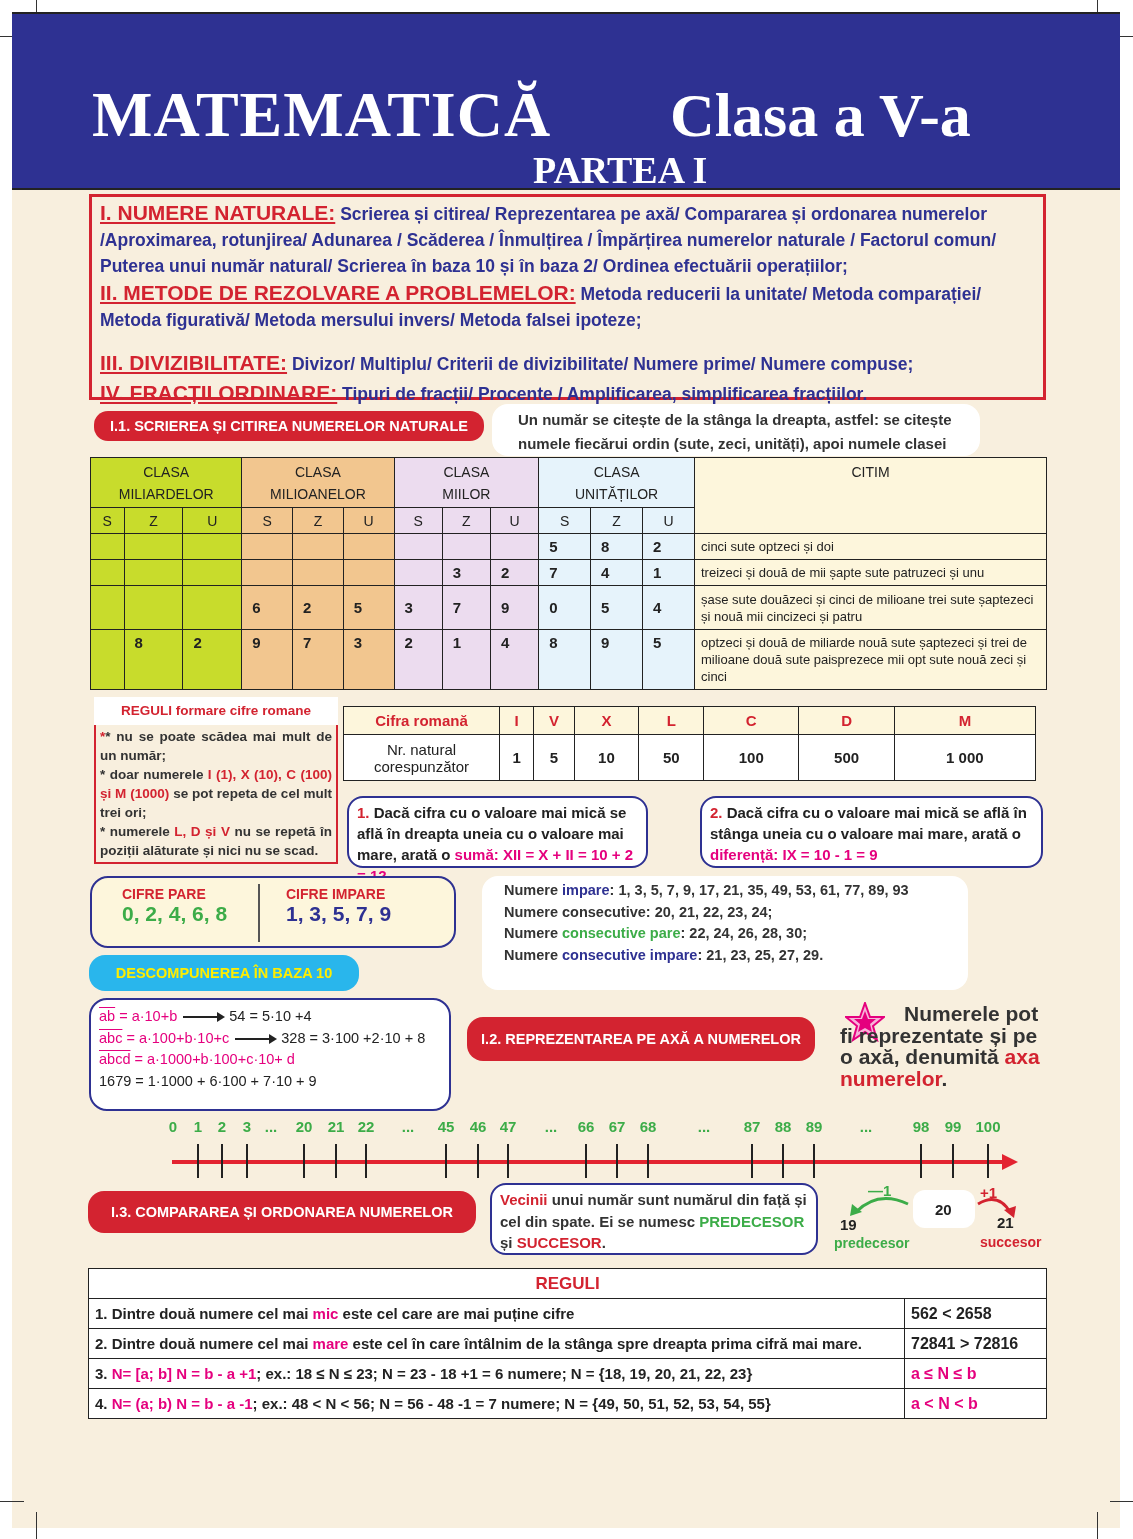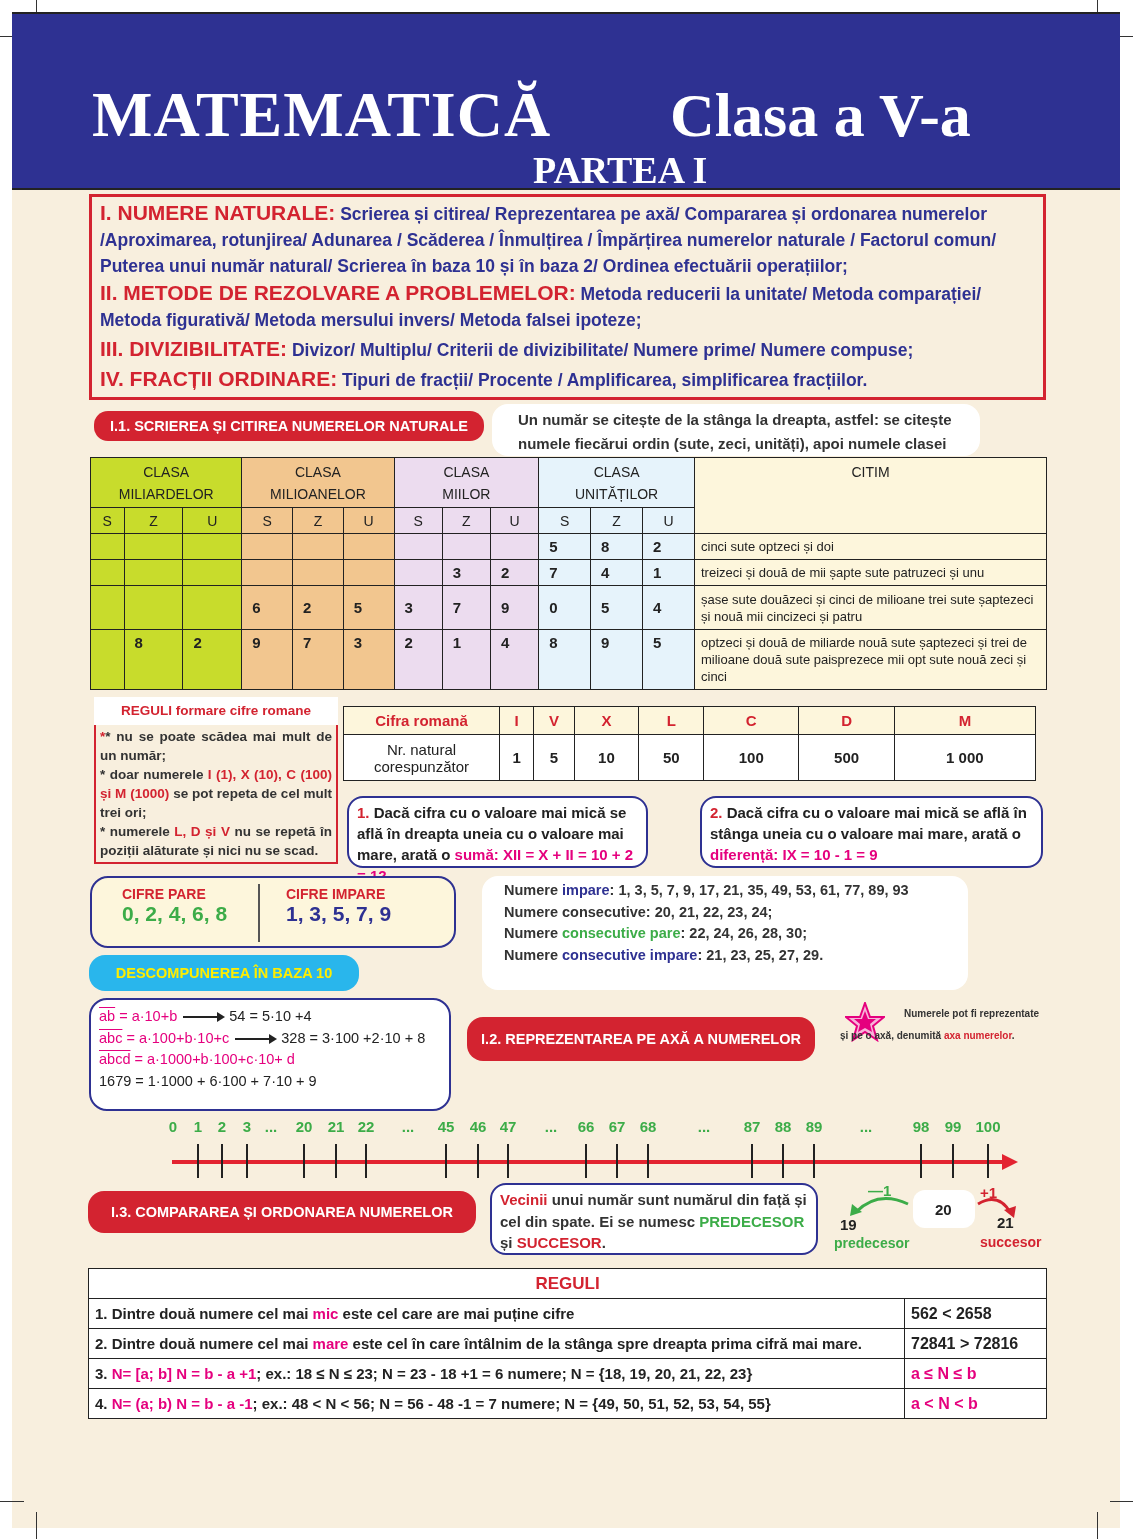--- a/index.html
+++ b/index.html
@@ -4,21 +4,21 @@
 <style>
   * { box-sizing: border-box; margin: 0; padding: 0; }
   body { width: 1133px; height: 1539px; background: #ffffff; font-family: "Liberation Sans", sans-serif; position: relative; overflow: hidden; color: #222; }
   .page { position: absolute; left: 12px; top: 12px; width: 1108px; height: 1516px; background: #f8efde; }
   .crop { position: absolute; background: #333; }
   .header { position: absolute; left: 12px; top: 12px; width: 1108px; height: 178px; background: #2e3192; border-top: 2px solid #222; border-bottom: 2px solid #222; }
   .title-main { position: absolute; left: 92px; top: 78px; font-family: "Liberation Serif", serif; font-weight: bold; font-size: 64px; color: #fff; letter-spacing: 1px; text-align: center; }
   .title-class { position: absolute; left: 670px; top: 80px; font-family: "Liberation Serif", serif; font-weight: bold; font-size: 62px; color: #fff; }
   .title-part { position: absolute; left: 533px; top: 148px; font-family: "Liberation Serif", serif; font-weight: bold; font-size: 38px; color: #fff; }
   .topics { position: absolute; left: 89px; top: 194px; width: 957px; height: 206px; border: 3px solid #d32330; background: #f8efde; padding: 3px 8px; font-size: 17.5px; font-weight: bold; color: #2e3192; line-height: 26px; }
-  .topics .red { color: #d32330; font-size: 21px; }
+  .topics .red { color: #d32330; font-size: 21px; text-decoration: underline; }
   .topics p { margin-bottom: 1px; }
   .pill { position: absolute; background: #d32330; color: #fff; font-weight: bold; font-size: 14.5px; border-radius: 14px; display: flex; align-items: center; justify-content: center; }
   .note { position: absolute; background: #fff; border-radius: 16px; font-weight: bold; font-size: 15px; color: #333; }
   table { border-collapse: collapse; }
   .cls-table { position: absolute; left: 90px; top: 457px; width: 957px; font-size: 14px; }
   .cls-table td { border: 1.5px solid #222; text-align: center; height: 26px; }
   .cls-table td.read { text-align: left; padding: 2px 6px; font-size: 13px; background: #fdf6dc; line-height: 17px; }
   .g { background: #c8dc2c; } .o { background: #f2c68f; } .p { background: #ecdcef; } .b { background: #e6f3fb; }
   .cls-table td.num { text-align: left; padding-left: 10px; font-weight: bold; font-size: 15px; }
   .roman-rules { position: absolute; left: 94px; top: 697px; width: 244px; height: 170px; }
@@ -34,21 +34,21 @@
   .parity .col { position: absolute; top: 8px; }
   .parity .lbl { font-size: 14px; font-weight: bold; color: #d32330; }
   .parity .val { font-size: 21px; font-weight: bold; }
   .parity .sep { position: absolute; left: 166px; top: 6px; width: 2px; height: 58px; background: #555; }
   .numlist { position: absolute; left: 482px; top: 876px; width: 486px; height: 114px; background: #fff; border-radius: 16px; padding: 4px 22px; font-size: 14.5px; font-weight: bold; color: #333; line-height: 21.5px; }
   .decomp-pill { position: absolute; left: 89px; top: 955px; width: 270px; height: 36px; background: #29b6ec; border-radius: 16px; color: #ffed00; font-weight: bold; font-size: 14.5px; display: flex; align-items: center; justify-content: center; }
   .decomp { position: absolute; left: 89px; top: 998px; width: 362px; height: 113px; border: 2px solid #2e3192; border-radius: 18px; background: #fff; padding: 6px 8px; font-size: 14.5px; line-height: 21.5px; color: #222; }
   .ov { text-decoration: overline; }
   .arrow { display: inline-block; width: 40px; height: 2px; background: #222; position: relative; vertical-align: middle; margin: 0 2px; }
   .arrow::after { content: ""; position: absolute; right: -2px; top: -4px; border-left: 8px solid #222; border-top: 5px solid transparent; border-bottom: 5px solid transparent; }
-  .axis-note { position: absolute; left: 840px; top: 1003px; width: 200px; font-size: 10px; font-weight: bold; color: #333; line-height: 21.5px; }
+  .axis-note { position: absolute; left: 840px; top: 1003px; width: 200px; font-size: 21px; font-weight: bold; color: #333; line-height: 21.5px; }
   .axis-labels span { position: absolute; top: 1118px; font-size: 15px; font-weight: bold; color: #3cac48; transform: translateX(-50%); }
   .axis-line { position: absolute; left: 172px; top: 1160px; width: 832px; height: 4px; background: #e32330; }
   .axis-head { position: absolute; left: 1002px; top: 1154px; border-left: 16px solid #e32330; border-top: 8px solid transparent; border-bottom: 8px solid transparent; }
   .tick { position: absolute; top: 1144px; width: 2px; height: 34px; background: #222; }
   .neighbors { position: absolute; left: 490px; top: 1183px; width: 328px; height: 72px; border: 2px solid #2e3192; border-radius: 16px; background: #fff; padding: 4px 8px; font-size: 15px; font-weight: bold; color: #333; line-height: 21.5px; }
   .nb { position: absolute; font-weight: bold; font-size: 15px; }
   .rules-table { position: absolute; left: 88px; top: 1268px; width: 959px; font-size: 15px; font-weight: bold; color: #222; background: #fff; }
   .rules-table td { border: 1.5px solid #222; padding: 0 6px; height: 30px; }
   .rules-table td.ex { width: 142px; font-size: 16px; }
 </style>
@@ -67,21 +67,21 @@
 <div class="crop" style="left:1110px;top:1501px;width:23px;height:1px"></div>
 
 <div class="header"></div>
 <div class="title-main">MATEMATICĂ</div>
 <div class="title-class">Clasa a V-a</div>
 <div class="title-part">PARTEA I</div>
 
 <div class="topics">
   <p><span class="red">I. NUMERE NATURALE:</span><span> Scrierea și citirea/ Reprezentarea pe axă/ Compararea și ordonarea numerelor /Aproximarea, rotunjirea/ Adunarea / Scăderea / Înmulțirea / Împărțirea numerelor naturale / Factorul comun/ Puterea unui număr natural/ Scrierea în baza 10 și în baza 2/ Ordinea efectuării operațiilor;</span></p>
   <p><span class="red">II. METODE DE REZOLVARE A PROBLEMELOR:</span><span> Metoda reducerii la unitate/ Metoda comparației/ Metoda figurativă/ Metoda mersului invers/ Metoda falsei ipoteze;</span></p>
-  <p style="margin-top:3px"><span class="red">III. DIVIZIBILITATE:</span><span>  Divizor/ Multiplu/ Criterii de divizibilitate/ Numere prime/ Numere compuse;</span></p>
+  <p style="margin-top:17px"><span class="red">III. DIVIZIBILITATE:</span><span>  Divizor/ Multiplu/ Criterii de divizibilitate/ Numere prime/ Numere compuse;</span></p>
   <p style="margin-top:3px"><span class="red">IV. FRACȚII ORDINARE:</span><span>  Tipuri de fracții/ Procente / Amplificarea, simplificarea fracțiilor.</span></p>
 </div>
 
 <div class="pill" style="left:94px;top:411px;width:390px;height:30px;">I.1. SCRIEREA ȘI CITIREA NUMERELOR NATURALE</div>
 <div class="note" style="left:492px;top:404px;width:488px;height:52px;padding:4px 12px 0 26px;line-height:24px;">Un număr se citește de la stânga la dreapta, astfel: se citește numele fiecărui ordin (sute, zeci, unități), apoi numele clasei respective.</div>
 
 <table class="cls-table">
   <tbody>
       <tr style="height:50px">
     <td colspan="3" class="g" style="padding:0 20px;line-height:22px">CLASA MILIARDELOR</td>

